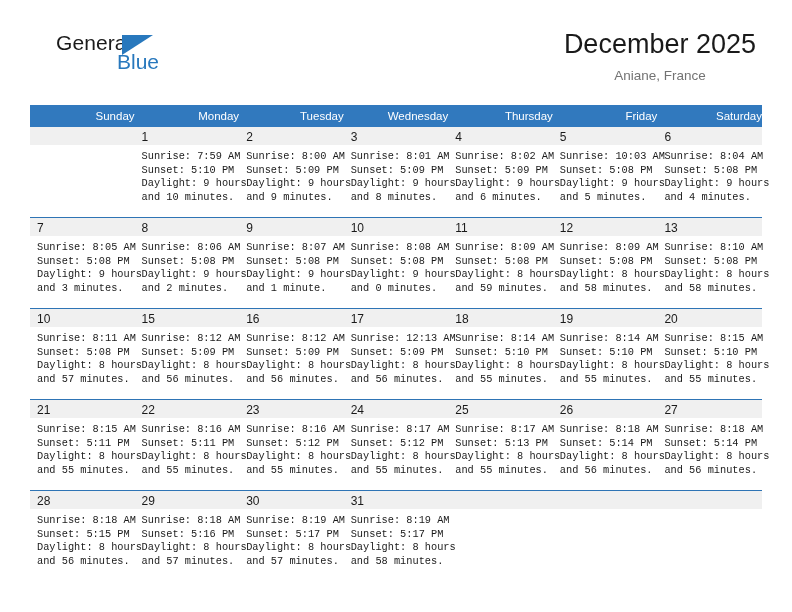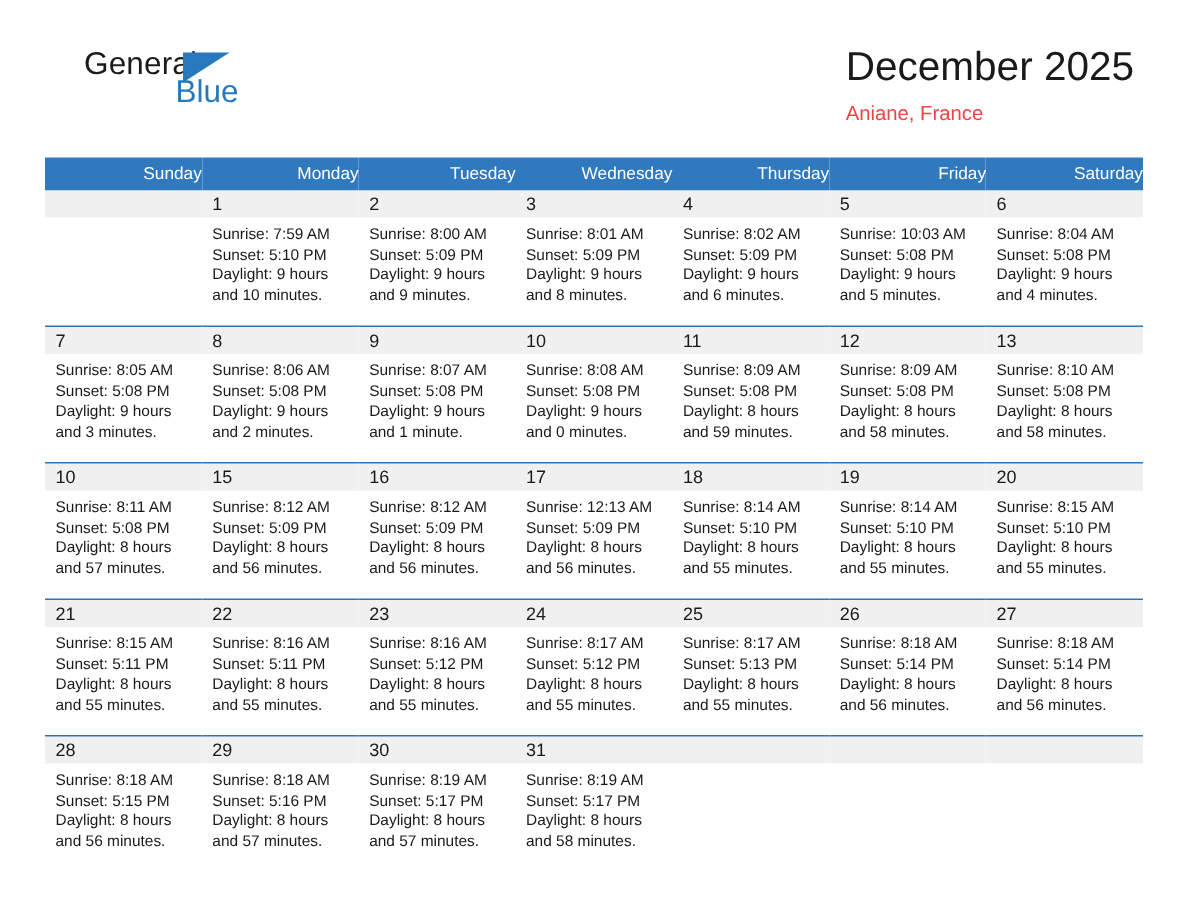--- a/index.html
+++ b/index.html
@@ -52,31 +52,31 @@
     width: 0;
     height: 0;
     border-left: 31px solid #2878bd;
     border-bottom: 20px solid transparent;
   }
 
   .title-block {
     position: absolute;
     right: 36px;
     top: 28px;
-    text-align: left;
+    text-align: center;
   }
   .cal-title {
     font-size: 27px;
     color: #1a1a1a;
     line-height: 32px;
     white-space: nowrap;
   }
   .cal-subtitle {
     font-size: 13.5px;
-    color: #ef4444;
+    color: #737373;
     line-height: 18px;
     margin-top: 7px;
     white-space: nowrap;
   }
 
   
   .calendar {
     position: absolute;
     left: 30px;
     top: 105px;
@@ -119,20 +119,21 @@
     box-sizing: border-box;
     padding-left: 7px;
   }
   .daynum {
     font-size: 12px;
     color: #1a1a1a;
     line-height: 18px;
   }
   .cell-body {
     padding: 5px 6px 0 7px;
+    font-family: Liberation Mono, monospace;
   }
   .cell-body div {
     font-size: 10.3px;
     color: #1a1a1a;
     line-height: 13.6px;
     white-space: nowrap;
   }
 </style>
 </head>
 <body>

